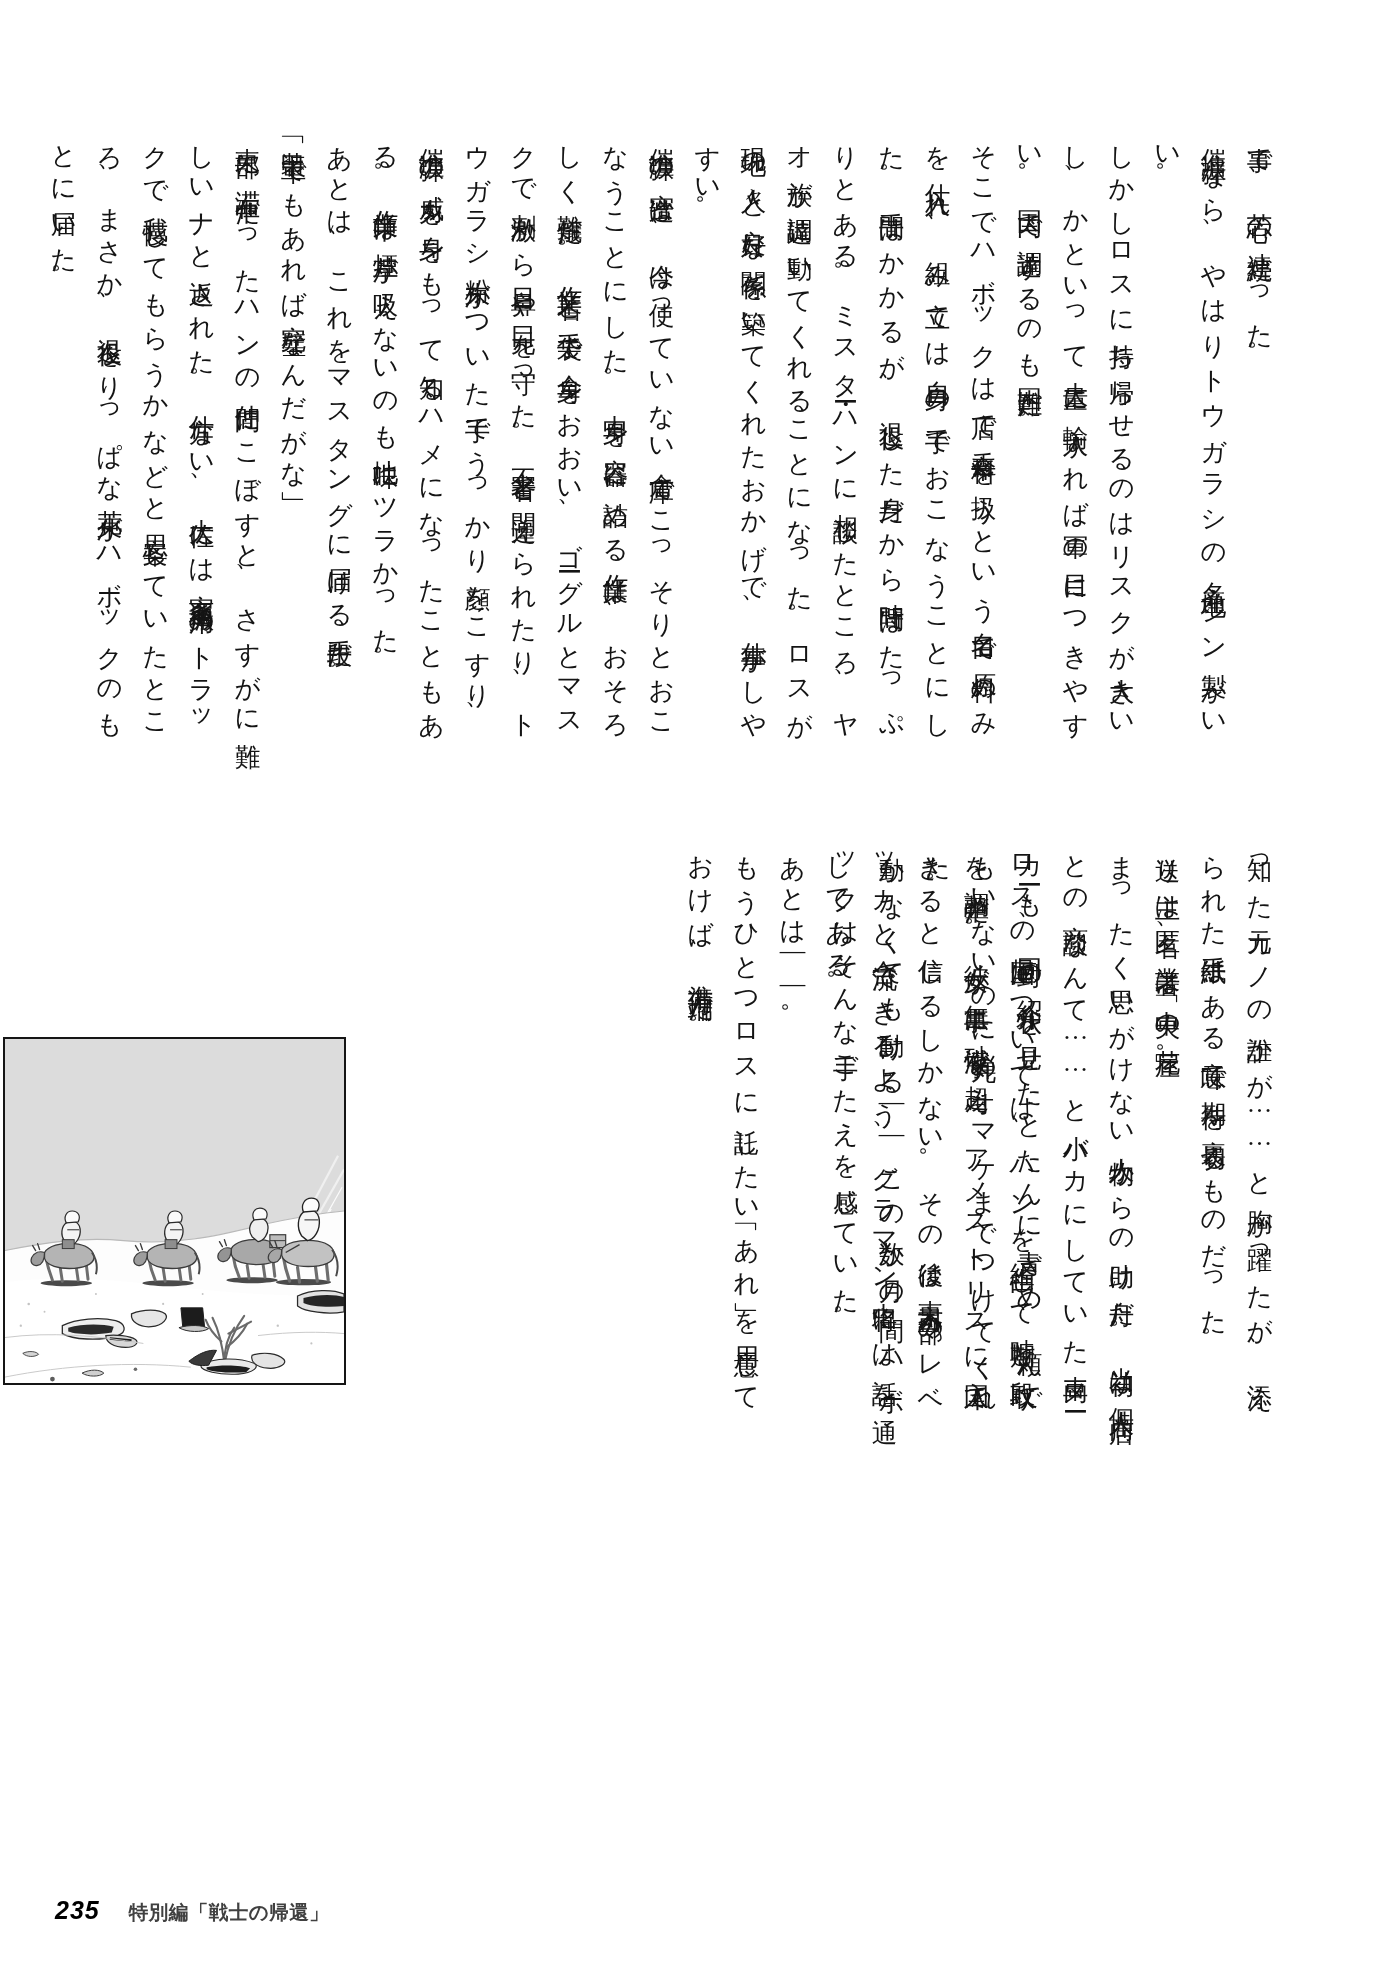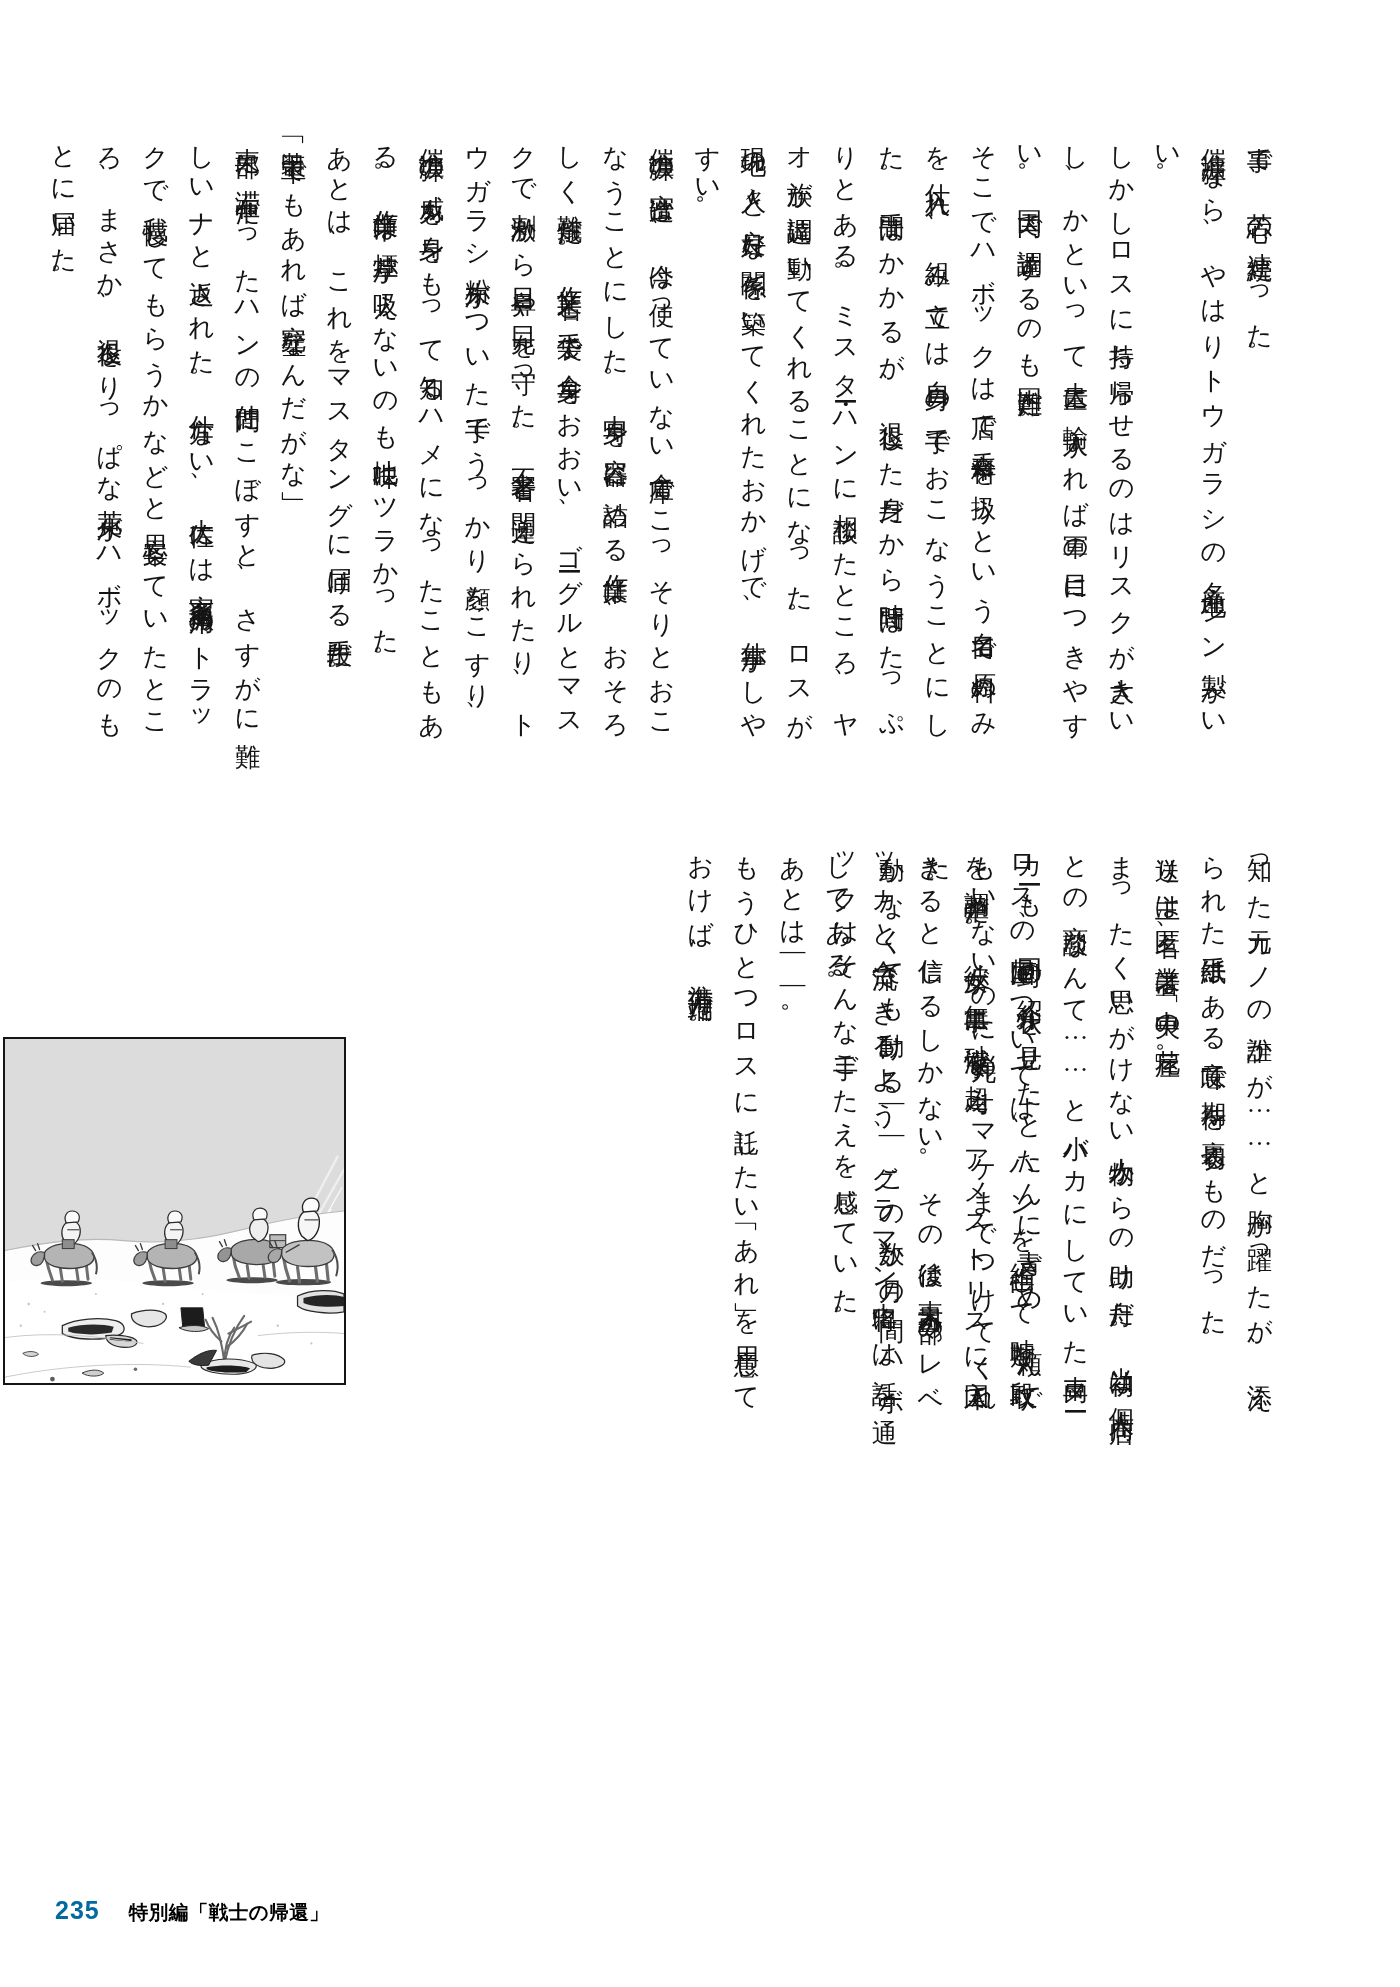--- a/index.html
+++ b/index.html
@@ -86,27 +86,28 @@
     top: 1896px;
     display: flex;
     align-items: baseline;
     gap: 29px;
     font-family: "Liberation Sans", sans-serif;
   }
   #footer .folio {
     font-size: 25px;
     font-weight: 700;
     letter-spacing: 1px;
-    color: #0369a1;
+    color: #000000;
+    font-style: italic;
   }
   #footer .runhead {
     font-size: 19.5px;
     font-weight: 700;
     letter-spacing: 0.5px;
-    color: #000000;
+    color: #404040;
   }
 </style>
 </head>
 <body>
 
 <div id="page">
 
   <div class="vtext" id="upper-block">
     <p class="vpara">事で、苦心の連続だった。</p>
     <p class="vpara">催涙弾なら、やはりトウガラシの名産地・シン製がいい。</p>

